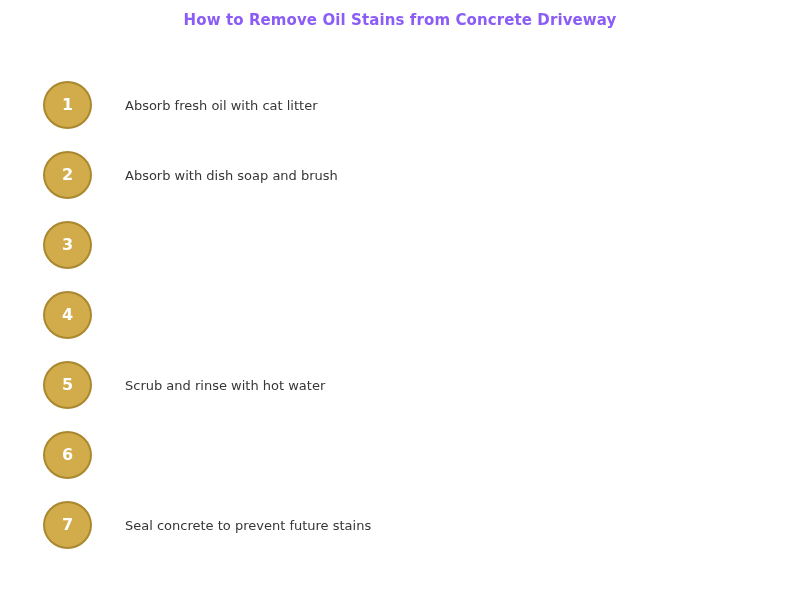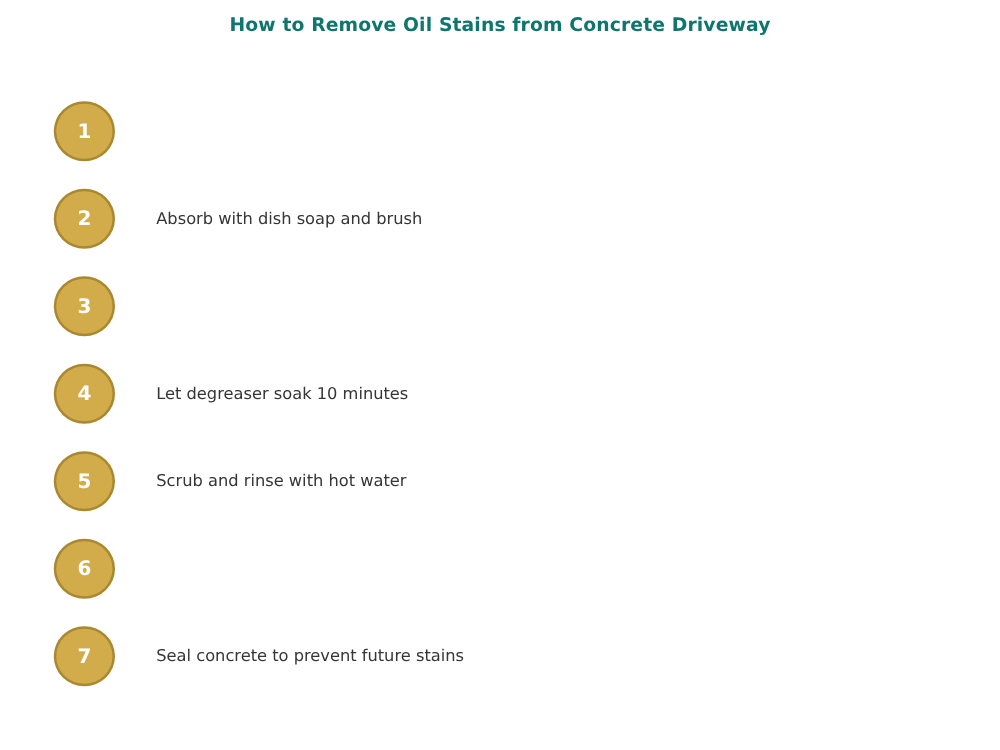--- a/index.html
+++ b/index.html
@@ -25,21 +25,21 @@
   .title {
     position: absolute;
     top: 0;
     left: 0;
     width: 800px;
     height: 40px;
     line-height: 40px;
     text-align: center;
     font-size: 15px;
     font-weight: bold;
-    color: #0f766e;
+    color: #8b5cf6;
     letter-spacing: 0.1px;
     white-space: nowrap;
   }
 
   .steps {
     position: absolute;
     top: 70px;
     left: 0;
     width: 800px;
   }
@@ -90,40 +90,40 @@
 <div class="infographic">
 
   <div class="title">How to Remove Oil Stains from Concrete Driveway</div>
 
   <div class="steps">
 
     <div class="step-row">
       <div class="step-badge">
         <span class="step-number">1</span>
       </div>
+      <div class="step-label">Absorb fresh oil with cat litter</div>
     </div>
 
     <div class="step-row">
       <div class="step-badge">
         <span class="step-number">2</span>
       </div>
       <div class="step-label">Absorb with dish soap and brush</div>
     </div>
 
     <div class="step-row">
       <div class="step-badge">
         <span class="step-number">3</span>
       </div>
     </div>
 
     <div class="step-row">
       <div class="step-badge">
         <span class="step-number">4</span>
       </div>
-      <div class="step-label">Let degreaser soak 10 minutes</div>
     </div>
 
     <div class="step-row">
       <div class="step-badge">
         <span class="step-number">5</span>
       </div>
       <div class="step-label">Scrub and rinse with hot water</div>
     </div>
 
     <div class="step-row">

